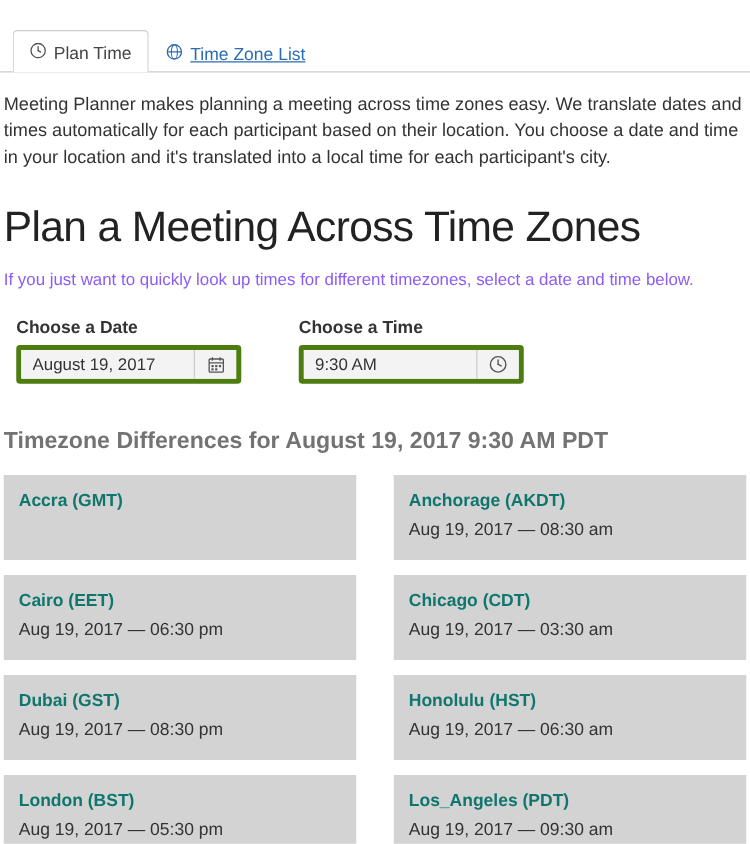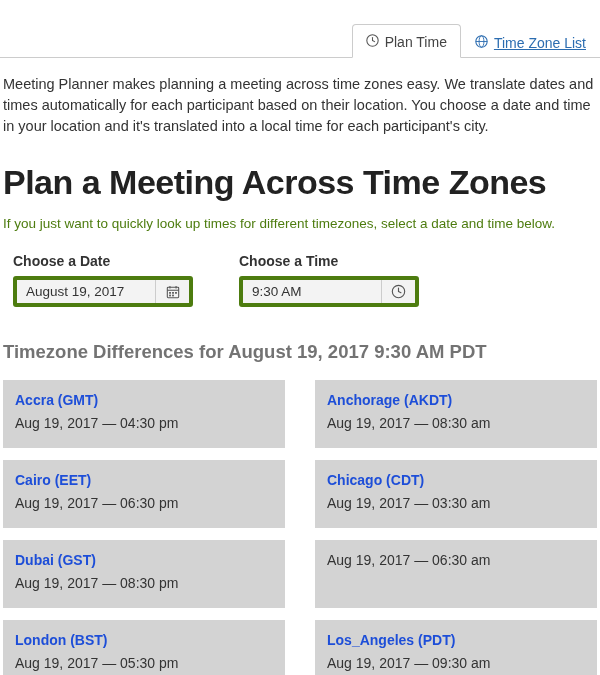--- a/index.html
+++ b/index.html
@@ -14,21 +14,20 @@
     overflow: hidden;
   }
 
   
   .tabs {
     display: flex;
     align-items: flex-end;
     border-bottom: 1px solid #cccccc;
     height: 58px;
     padding-left: 10px;
-    justify-content: flex-end;
   }
   .tab {
     display: flex;
     align-items: center;
     gap: 6px;
     font-size: 14px;
     padding: 9px 13px 8px 13px;
     line-height: 1;
     position: relative;
     top: 1px;
@@ -55,30 +54,30 @@
 
   .intro {
     font-size: 14.5px;
     line-height: 1.45;
     color: #333333;
     margin: 16px 0 0 0;
   }
 
   h1.page-title {
     font-size: 34px;
-    font-weight: bold;
+    font-weight: normal;
     letter-spacing: -0.5px;
     margin: 26px 0 0 0;
     color: #222222;
     line-height: 1.15;
   }
 
   .subtitle {
     font-size: 13.5px;
-    color: #4d7c0f;
+    color: #8b5cf6;
     margin: 14px 0 0 0;
   }
 
   
   .form-row {
     display: flex;
     margin-top: 22px;
     padding-left: 10px;
   }
   .field-group { margin-right: 46px; }
@@ -137,21 +136,21 @@
     margin-top: 17px;
   }
   .card {
     background: #d3d3d3;
     padding: 12px 12px 14px 12px;
     min-height: 68px;
   }
   .card .tz-name {
     font-size: 14px;
     font-weight: bold;
-    color: #1d4ed8;
+    color: #0f766e;
     margin-bottom: 7px;
   }
   .card .tz-time {
     font-size: 14px;
     color: #333333;
   }
 </style>
 </head>
 <body>
 
@@ -222,39 +221,39 @@
       </div>
     </div>
 
   </div>
 
   <h2 class="results-title">Timezone Differences for August 19, 2017 9:30 AM PDT</h2>
 
   <div class="grid">
     <div class="card">
       <div class="tz-name">Accra (GMT)</div>
-      <div class="tz-time">Aug 19, 2017 — 04:30 pm</div>
     </div>
     <div class="card">
       <div class="tz-name">Anchorage (AKDT)</div>
       <div class="tz-time">Aug 19, 2017 — 08:30 am</div>
     </div>
     <div class="card">
       <div class="tz-name">Cairo (EET)</div>
       <div class="tz-time">Aug 19, 2017 — 06:30 pm</div>
     </div>
     <div class="card">
       <div class="tz-name">Chicago (CDT)</div>
       <div class="tz-time">Aug 19, 2017 — 03:30 am</div>
     </div>
     <div class="card">
       <div class="tz-name">Dubai (GST)</div>
       <div class="tz-time">Aug 19, 2017 — 08:30 pm</div>
     </div>
     <div class="card">
+      <div class="tz-name">Honolulu (HST)</div>
       <div class="tz-time">Aug 19, 2017 — 06:30 am</div>
     </div>
     <div class="card">
       <div class="tz-name">London (BST)</div>
       <div class="tz-time">Aug 19, 2017 — 05:30 pm</div>
     </div>
     <div class="card">
       <div class="tz-name">Los_Angeles (PDT)</div>
       <div class="tz-time">Aug 19, 2017 — 09:30 am</div>
     </div>

